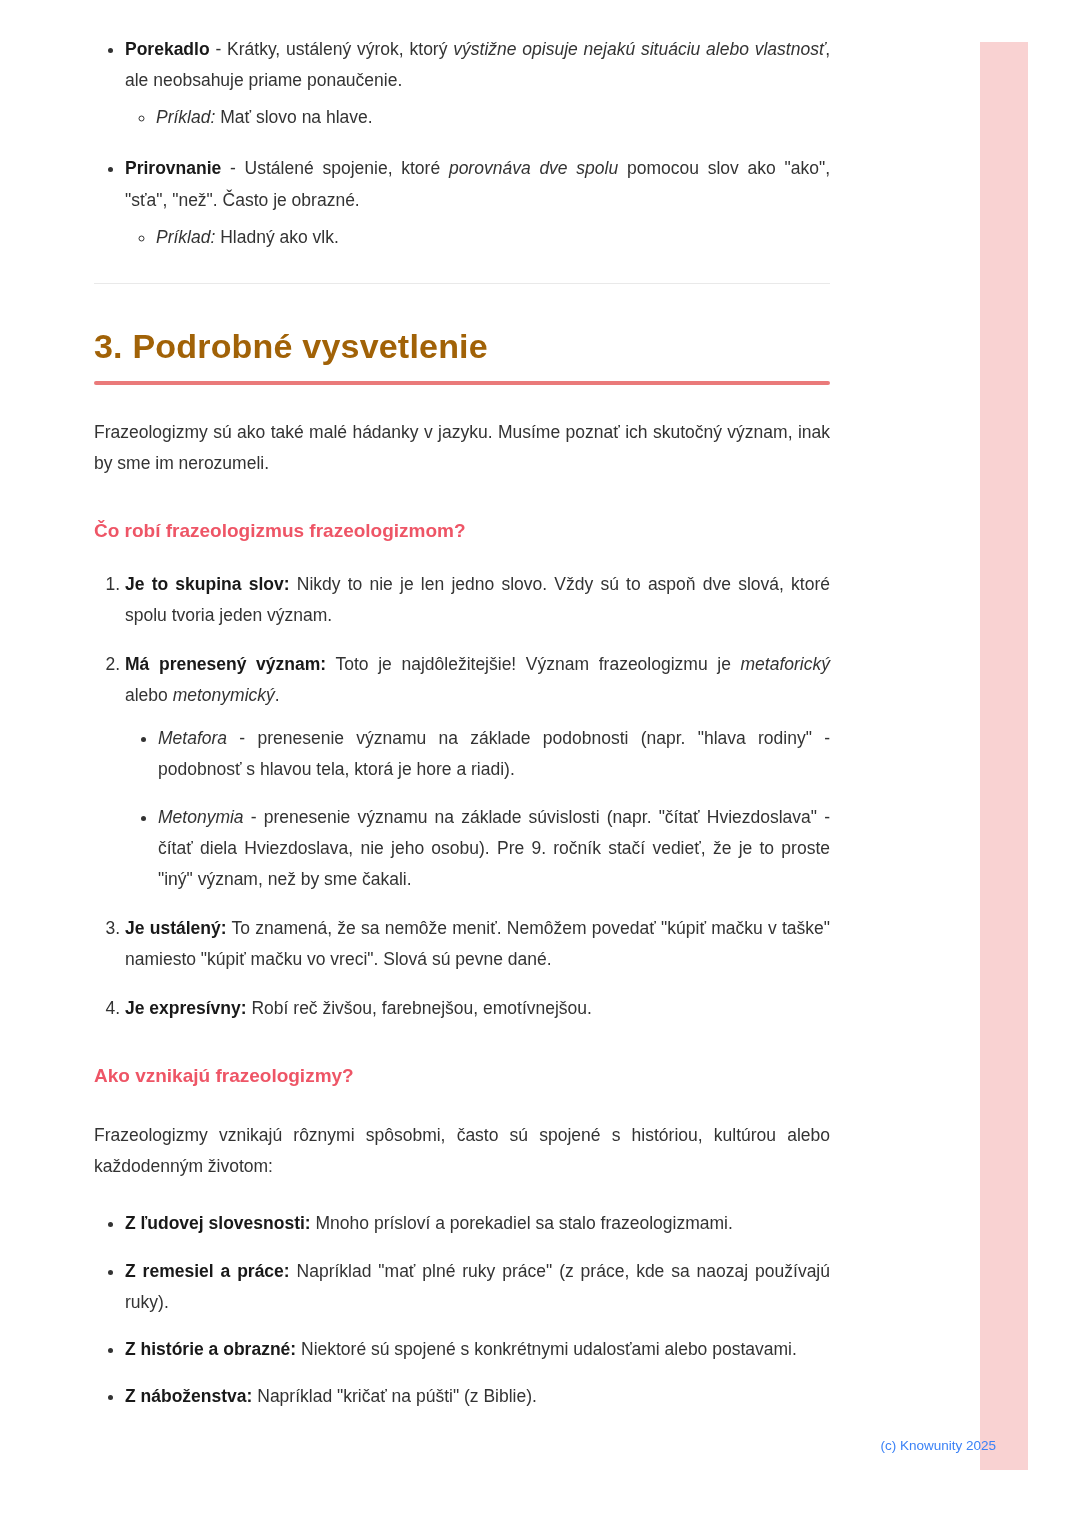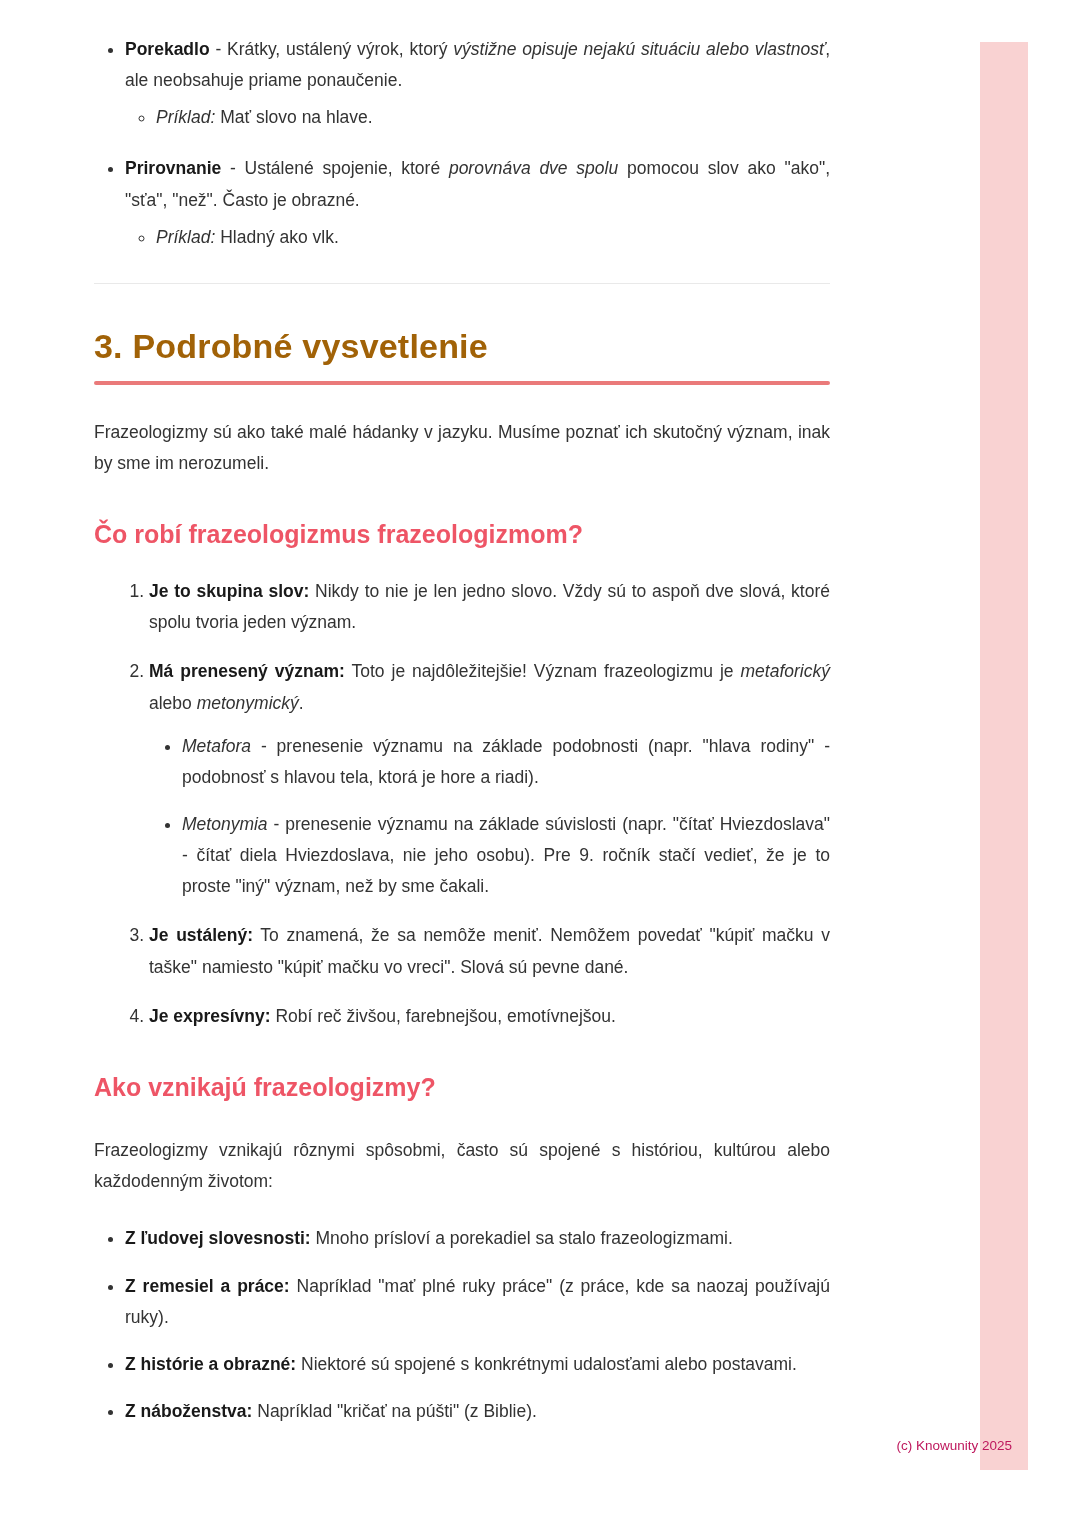--- a/index.html
+++ b/index.html
@@ -39,37 +39,37 @@
   }
   .title-underline {
     margin-top: 14px; height: 4px; width: 100%;
     background: #ea7a7a; border-radius: 2px;
   }
 
   p.para { margin-top: 32px; text-align: justify; }
 
   h2.sub-heading {
     margin-top: 40px;
-    font-size: 25px; line-height: 1.25; font-weight: 700;
+    font-size: 19px; line-height: 1.25; font-weight: 700;
     color: #ee5566;
   }
 
   ol.num-list { list-style: decimal; padding-left: 31px; margin-top: 26px; }
-  ol.num-list > li { margin-bottom: 18px; text-align: justify; margin-left: 24px; }
+  ol.num-list > li { margin-bottom: 18px; text-align: justify; }
 
   ul.nested-disc { list-style: disc; padding-left: 33px; margin-top: 12px; }
   ul.nested-disc > li { margin-bottom: 16px; text-align: justify; }
   ul.nested-disc > li:last-child { margin-bottom: 0; }
 
   ul.origin-list { list-style: disc; padding-left: 31px; margin-top: 26px; }
   ul.origin-list > li { margin-bottom: 16px; text-align: justify; }
 
   .watermark {
-    position: absolute; top: 1438px; right: 68px;
-    font-size: 13.5px; color: #be185d; line-height: 1.2;
+    position: absolute; top: 1438px; right: 84px;
+    font-size: 13.5px; color: #3b82f6; line-height: 1.2;
   }
 </style>
 </head>
 <body>
 
 <div class="side-bar"></div>
 
 <div class="content">
 
   <ul class="disc-list">

